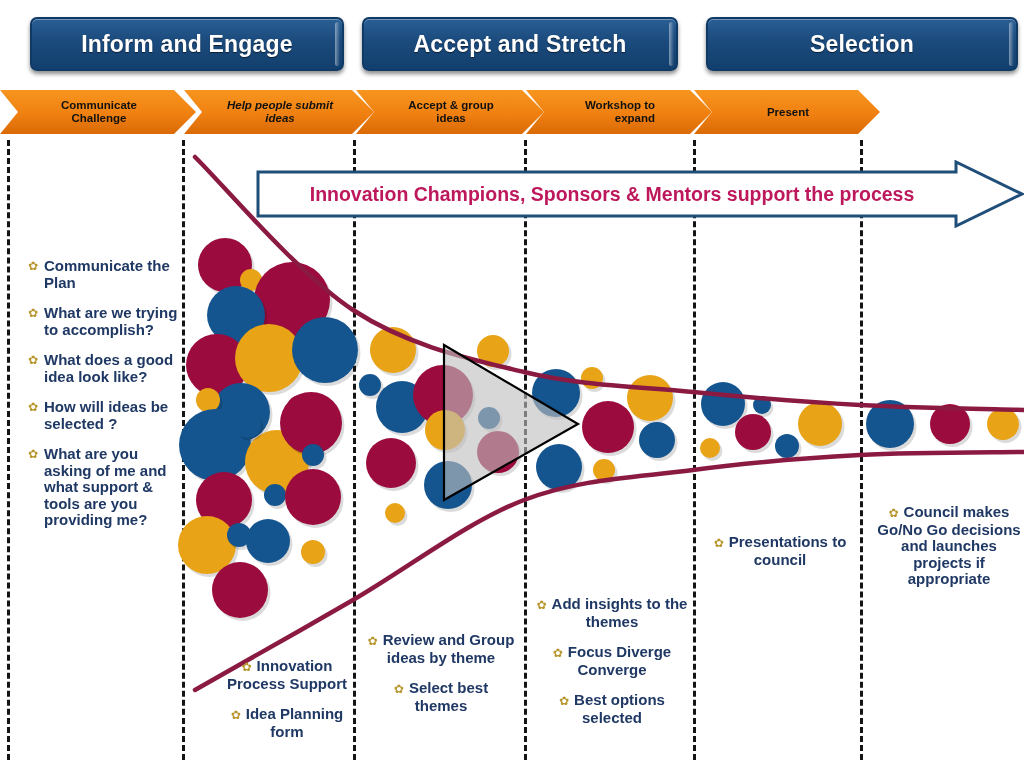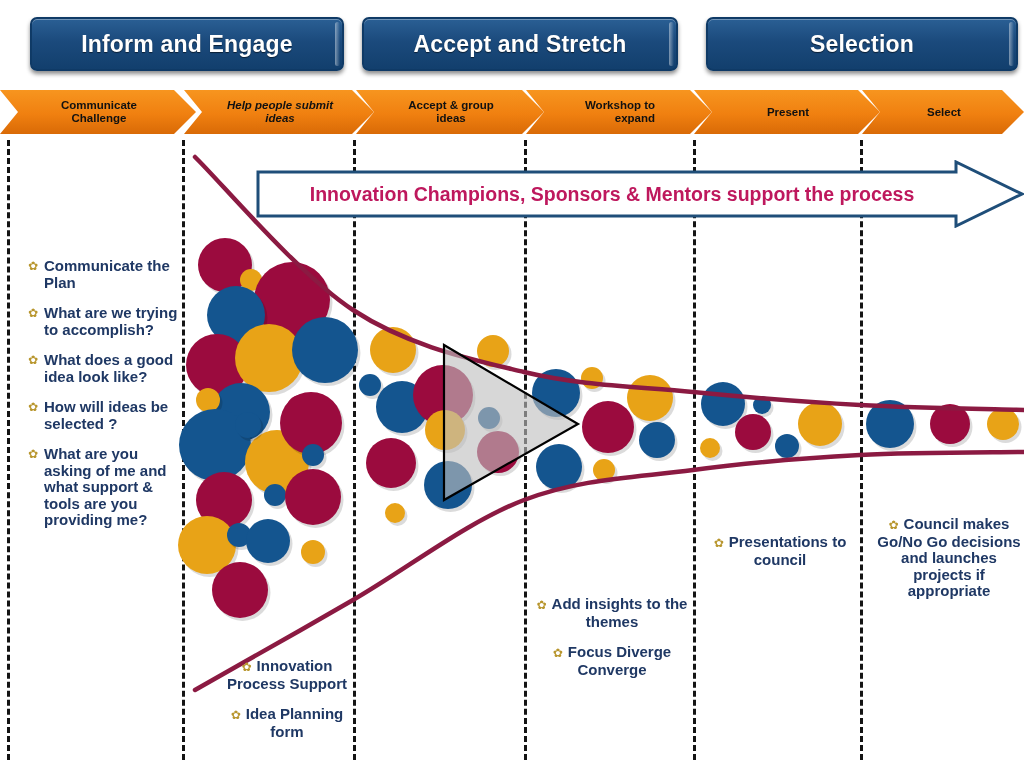--- a/index.html
+++ b/index.html
@@ -69,21 +69,21 @@
     content:"\273F";position:absolute;left:0;top:0;color:#B8962E;font-size:12px;
   }
   .bullet.center{text-align:center;padding-left:0;}
   .bullet.center::before{position:static;margin-right:5px;}
 
   #col-1{left:28px;top:258px;width:150px;}
   #col-2{left:212px;top:658px;width:150px;text-align:center;}
   #col-3{left:366px;top:632px;width:150px;text-align:center;}
   #col-4{left:536px;top:596px;width:152px;text-align:center;}
   #col-5{left:706px;top:534px;width:148px;text-align:center;}
-  #col-6{left:874px;top:516px;width:150px;text-align:center;}
+  #col-6{left:874px;top:504px;width:150px;text-align:center;}
 </style>
 </head>
 <body>
 
 <div id="stage">
 
   <div class="phase-band">
     <div class="phase" id="phase-0">
         <span>Inform and Engage</span>
       </div>
@@ -116,26 +116,20 @@
     </div>
     <div class="step" style="left:526px;width:186px;text-align:right;">
       <div>
           <span>Workshop to</span>
           <span>expand</span>
         </div>
     </div>
     <div class="step" style="left:694px;width:186px;">
       <div>
           <span>Present</span>
-          <span></span>
-        </div>
-    </div>
-    <div class="step" style="left:862px;width:162px;">
-      <div>
-          <span>Select</span>
           <span></span>
         </div>
     </div>
   </div>
 
   <div class="divider" style="left:7px;"></div>
   <div class="divider" style="left:182px;"></div>
   <div class="divider" style="left:353px;"></div>
   <div class="divider" style="left:524px;"></div>
   <div class="divider" style="left:693px;"></div>
@@ -264,24 +258,29 @@
     <div class="bullet">What does a good idea look like?</div>
     <div class="bullet">How will ideas be selected ?</div>
     <div class="bullet">What are you asking of me and what support &amp; tools are you providing me?</div>
   </div>
 
   <div class="col" id="col-2">
     <div class="bullet center">Innovation Process Support</div>
     <div class="bullet center">Idea Planning form</div>
   </div>
 
+  <div class="col" id="col-3">
+    <div class="bullet center">Review and Group ideas by theme</div>
+    <div class="bullet center">Select best themes</div>
+  </div>
 
   <div class="col" id="col-4">
     <div class="bullet center">Add insights to the themes</div>
     <div class="bullet center">Focus Diverge Converge</div>
+    <div class="bullet center">Best options selected</div>
   </div>
 
   <div class="col" id="col-5">
     <div class="bullet center">Presentations to council</div>
   </div>
 
   <div class="col" id="col-6">
     <div class="bullet center">Council makes Go/No Go decisions and launches projects if appropriate</div>
   </div>
 

